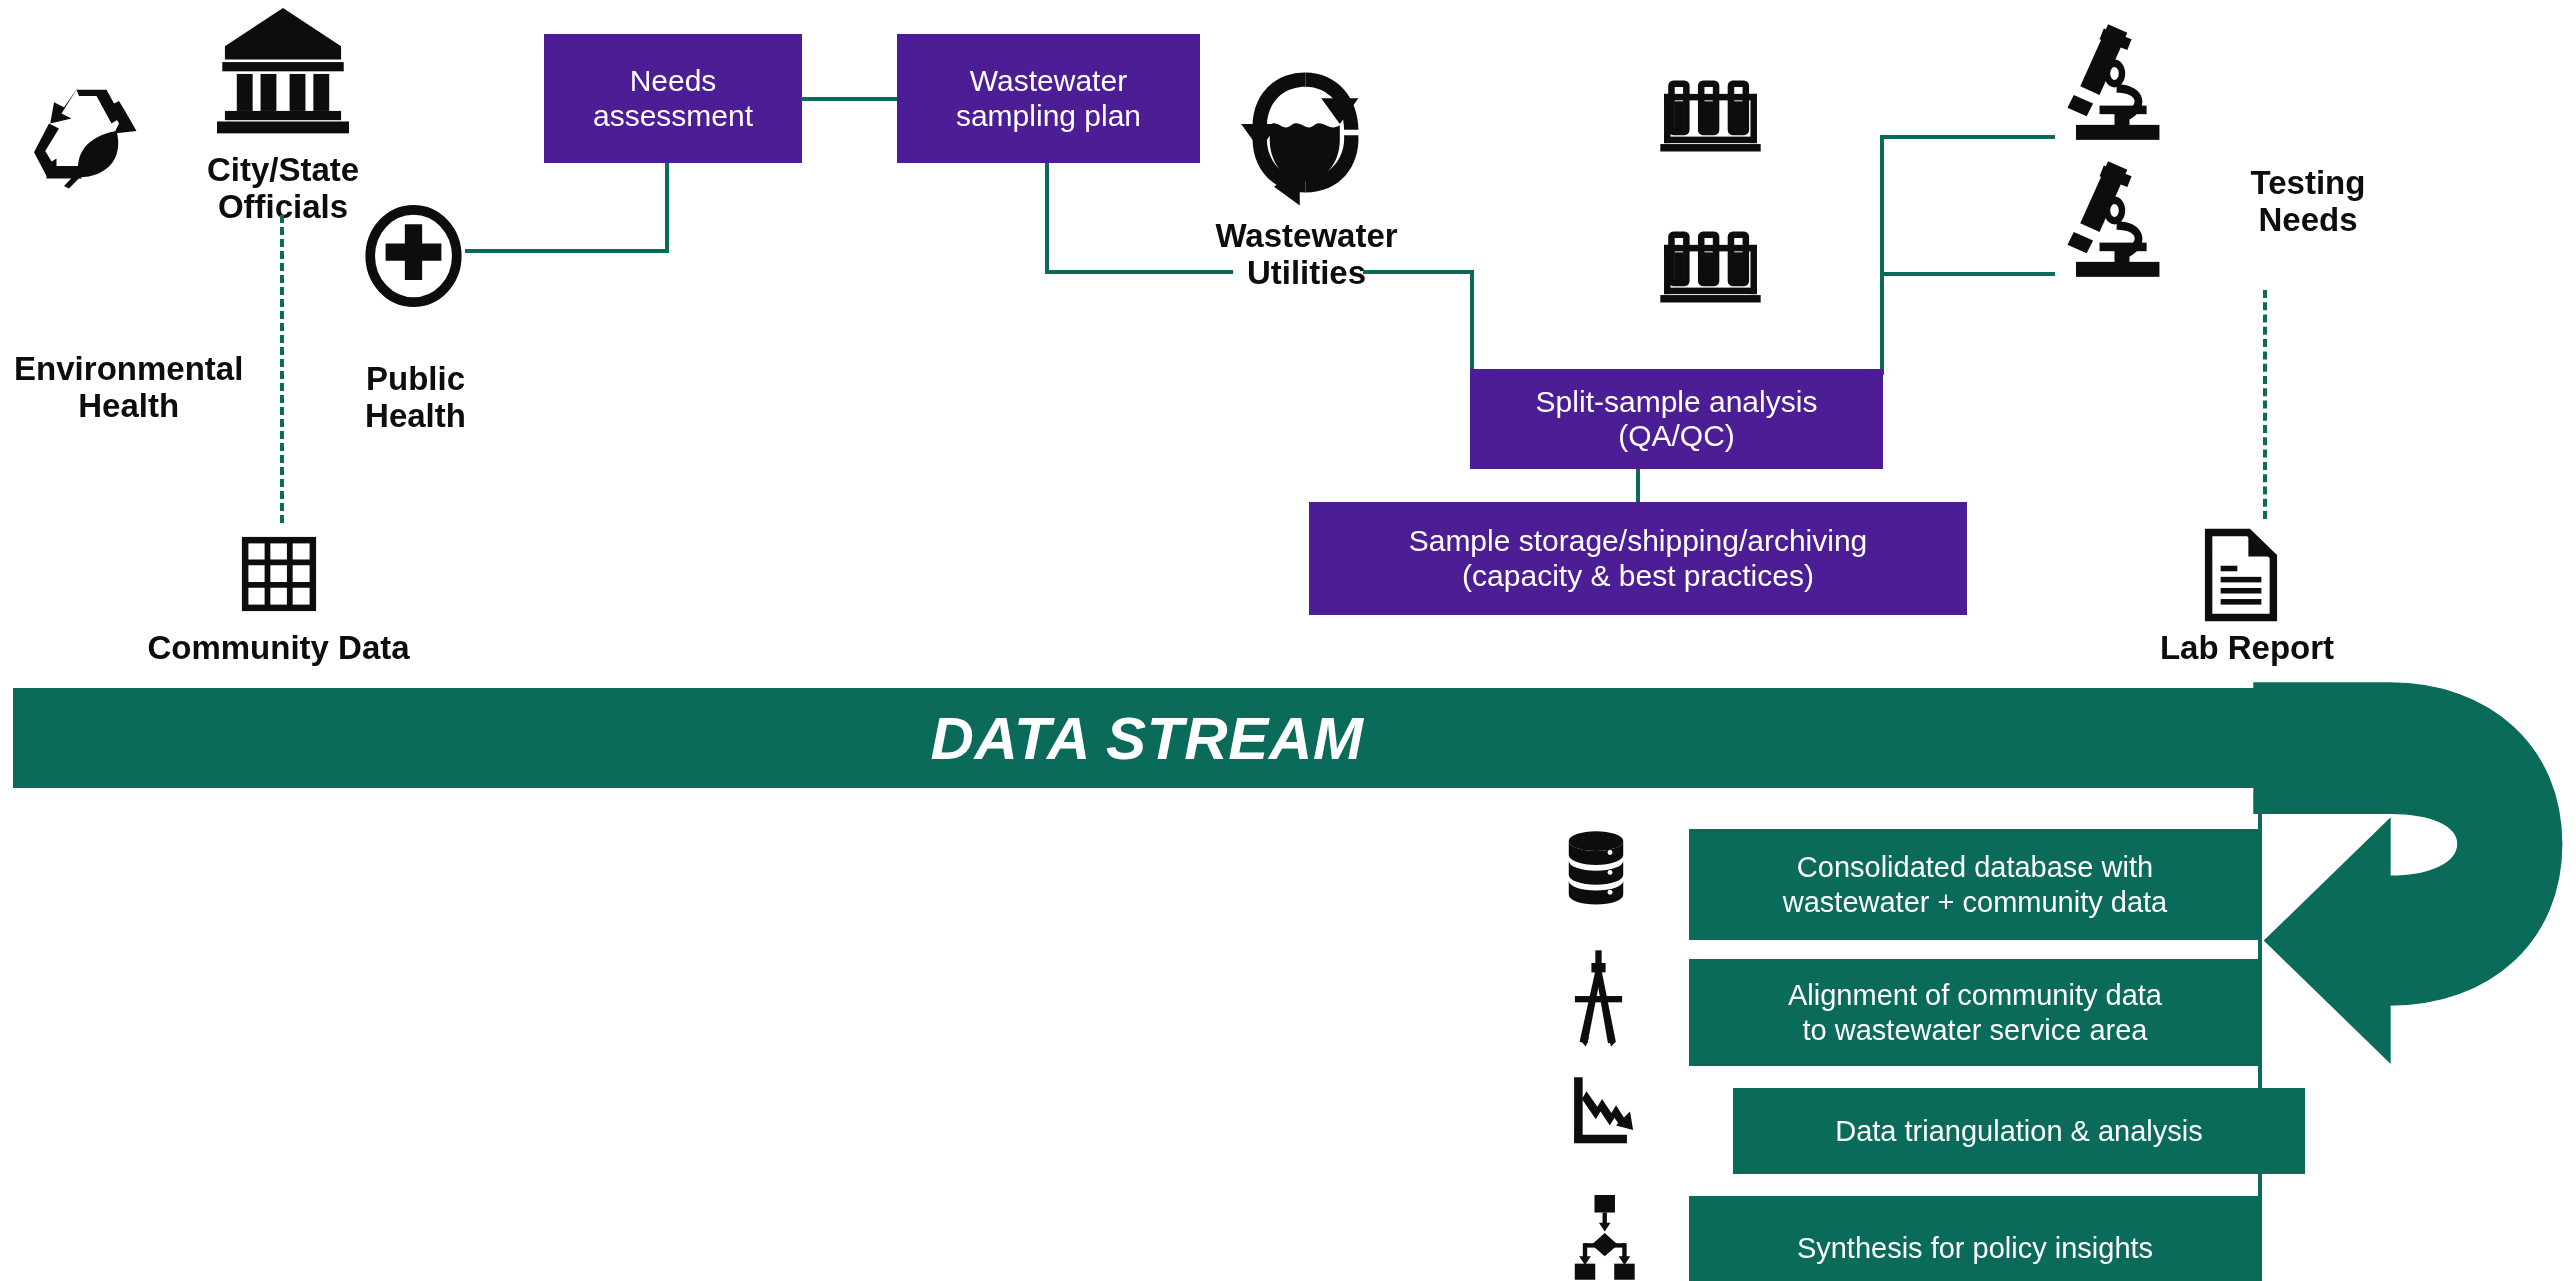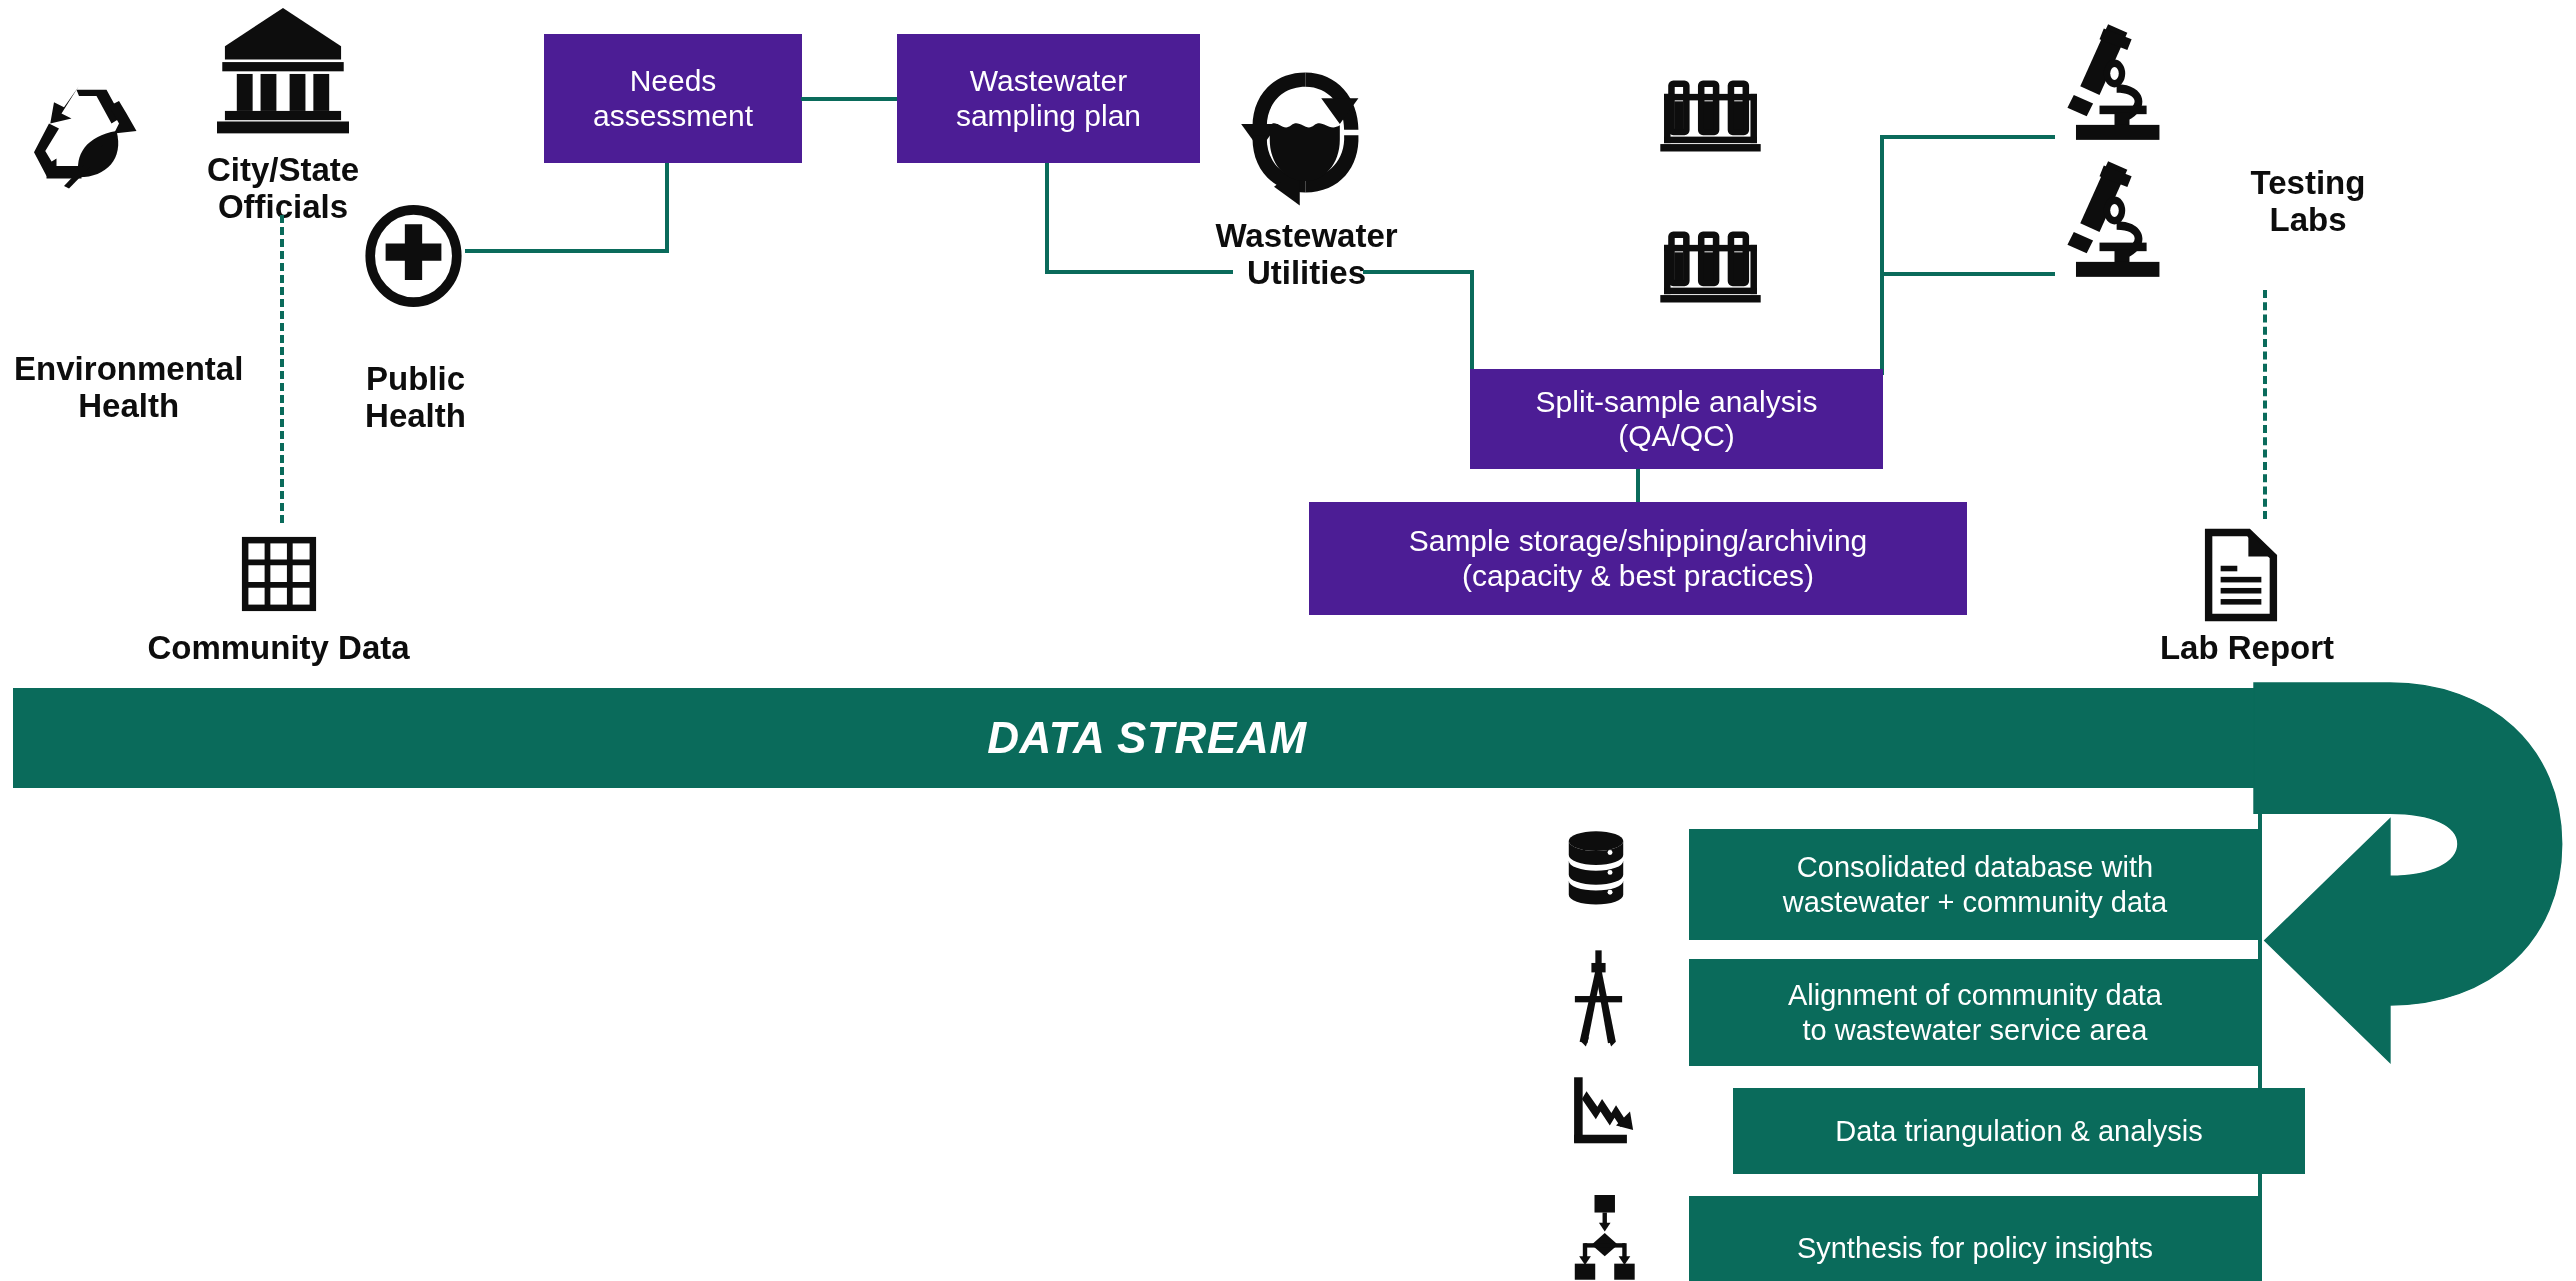--- a/index.html
+++ b/index.html
@@ -202,21 +202,21 @@
       <path fill="#0d0d0d" d="M12 68 L30 76 L24 88 L6 80 Z"></path>
       <ellipse cx="50" cy="48" rx="10" ry="13" fill="#0d0d0d"></ellipse>
       <ellipse cx="50" cy="48" rx="4" ry="6" fill="#ffffff"></ellipse>
       <path fill="#0d0d0d" d="M52 58 C80 58 84 82 62 92 L62 82 C74 76 70 66 52 66 Z"></path>
       <rect x="36" y="78" width="44" height="8" fill="#0d0d0d"></rect>
       <rect x="50" y="84" width="14" height="14" fill="#0d0d0d"></rect>
       <rect x="14" y="96" width="78" height="14" fill="#0d0d0d"></rect>
     </svg>
   </div>
   <div class="cap" style="left:2190px;top:165px;width:236px;font-size:33px;">Testing
-Labs</div>
+Needs</div>
 
   <div class="lineV" style="left:1880px;top:135px;height:240px;"></div>
   <div class="lineH" style="left:1880px;top:135px;width:175px;"></div>
   <div class="lineH" style="left:1880px;top:272px;width:175px;"></div>
 
   <div class="gbox" style="left:1470px;top:369px;width:413px;height:100px;font-size:30px;">Split-sample analysis
 (QA/QC)</div>
 
   <div class="lineV" style="left:1636px;top:469px;height:36px;"></div>
 
@@ -231,21 +231,21 @@
       <rect x="18" y="52" width="44" height="6" fill="#0d0d0d"></rect>
       <rect x="18" y="64" width="44" height="6" fill="#0d0d0d"></rect>
       <rect x="18" y="76" width="44" height="6" fill="#0d0d0d"></rect>
     </svg>
   </div>
   <div class="cap" style="left:2118px;top:630px;width:258px;font-size:33px;">Lab Report</div>
 
   <div class="dashV" style="left:2263px;top:290px;height:229px;"></div>
 
   <div id="stream-banner" style="left:13px;top:688px;width:2268px;height:100px;">
-    <span class="txt" style="font-size:44px;">DATA STREAM</span>
+    <span class="txt" style="font-size:60px;">DATA STREAM</span>
   </div>
 
   <div class="node" style="left:2254px;top:683px;width:322px;height:458px;">
     <svg width="322" height="458" viewBox="0 0 450 640">
       <path fill="#0a6b5b" stroke="#0a6b5b" stroke-width="2" d="
         M0,0
         L190,0
         C330,0 430,90 430,225
         C430,360 330,450 190,450
         L190,530

